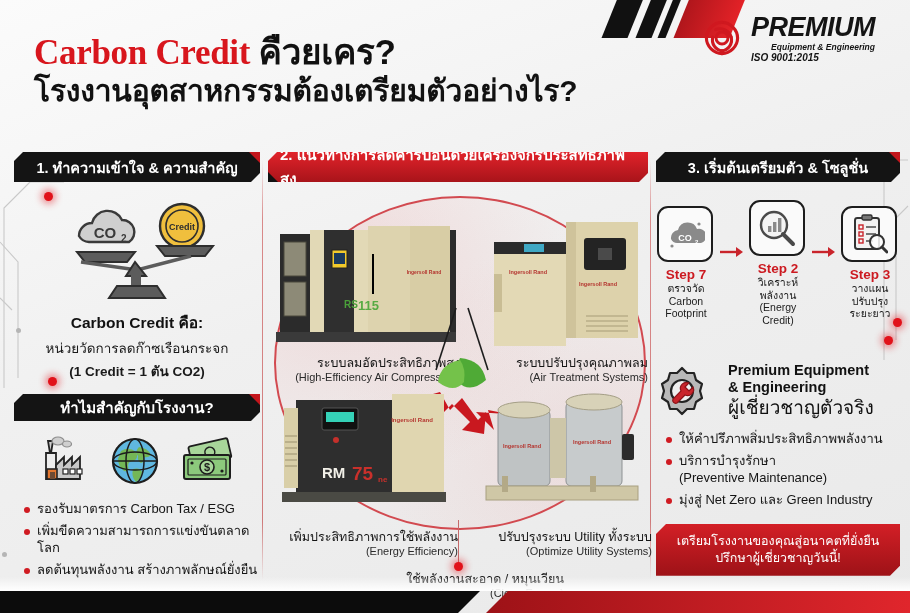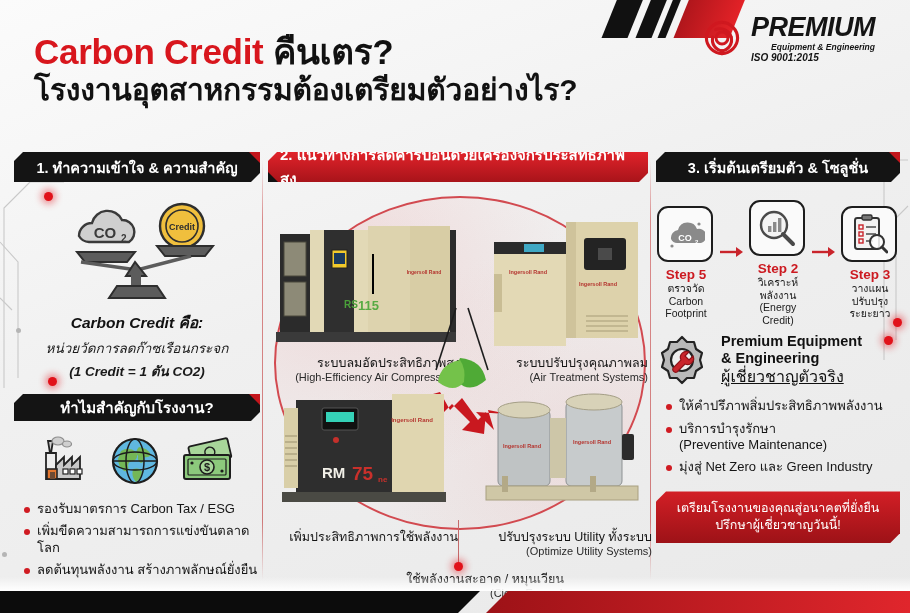--- a/index.html
+++ b/index.html
@@ -28,21 +28,21 @@
   .logo{position:absolute;left:700px;top:14px;display:flex;align-items:center;gap:7px;}
   .logo-mark{width:44px;height:44px;flex:0 0 auto;}
   .logo-txt{line-height:1;}
   .logo-name{font-size:27px;font-weight:bold;font-style:italic;letter-spacing:-.5px;color:#141414;}
   .logo-sub{font-size:8.5px;font-weight:bold;font-style:italic;color:#141414;text-align:right;margin-top:2px;}
   .logo-iso{font-size:10px;font-weight:bold;font-style:italic;color:#141414;margin-top:1px;}
 
   
   .headline{position:absolute;left:34px;top:32px;width:660px;}
   .h-line1{font-size:35px;font-weight:bold;line-height:1.12;color:#111;letter-spacing:-.3px;}
-  .h-red{color:#d8161d;}
+  .h-red{color:#d8161d;font-family:Liberation Serif, serif;}
   .h-line2{font-size:30px;font-weight:bold;line-height:1.15;color:#111;margin-top:2px;letter-spacing:-.2px;}
 
   
   .col{position:absolute;top:152px;}
   .col1{left:14px;width:246px;}
   .col2{left:268px;width:380px;}
   .col3{left:656px;width:244px;}
   .vdiv{position:absolute;top:160px;width:1px;height:420px;background:linear-gradient(180deg,rgba(200,60,60,0) 0%,#d98a8a 14%,#cf7a7a 86%,rgba(200,60,60,0) 100%);}
 
   
@@ -51,21 +51,21 @@
           clip-path:polygon(9px 0,100% 0,100% calc(100% - 9px),calc(100% - 9px) 100%,0 100%,0 9px);}
   .ribbon.black{background:#141414;font-size:14.5px;}
   .ribbon.red{background:linear-gradient(180deg,#e1232a,#a8141a);font-size:15px;}
   .ribbon-edge{position:absolute;right:-1px;top:0;width:12px;height:12px;background:#c4161c;
                clip-path:polygon(100% 0,100% 100%,0 0);}
   .ribbon-edge-bl{position:absolute;left:-1px;bottom:-1px;width:12px;height:12px;background:#c4161c;
                clip-path:polygon(0 100%,100% 100%,0 0);}
 
   
   .scale-wrap{display:flex;justify-content:center;margin-top:14px;}
-  .def{text-align:center;margin-top:6px;font-style:italic;}
+  .def{text-align:center;margin-top:6px;}
   .def-title{font-size:15.5px;font-weight:bold;color:#111;}
   .def-l2{font-size:13.5px;color:#1a1a1a;margin-top:2px;}
   .def-l3{font-size:13.5px;color:#1a1a1a;margin-top:1px;font-weight:bold;}
   .icons3{display:flex;justify-content:space-around;align-items:flex-end;margin-top:14px;padding:0 14px;}
   .bullets{margin-top:14px;padding-left:10px;}
   .bullet{display:flex;align-items:flex-start;gap:7px;margin-bottom:6px;}
   .bdot{width:6px;height:6px;border-radius:50%;background:#d01b22;margin-top:6px;flex:0 0 auto;}
   .btxt{font-size:13px;color:#151515;line-height:1.25;}
 
   
@@ -81,25 +81,25 @@
 
   
   .steps{display:flex;align-items:center;justify-content:center;gap:4px;margin-top:18px;}
   .step{width:58px;text-align:center;}
   .step-box{width:56px;height:56px;border:2px solid #1d1d1d;border-radius:11px;background:#fafafa;
             display:flex;align-items:center;justify-content:center;box-sizing:border-box;}
   .arrow-r{width:26px;display:flex;align-items:center;justify-content:center;margin-bottom:22px;}
   .step-title{font-size:13.5px;font-weight:bold;color:#cc1a21;margin-top:5px;}
   .step-l1{font-size:10.5px;color:#1b1b1b;line-height:1.2;}
   .step-l2{font-size:10.5px;color:#1b1b1b;line-height:1.2;}
-  .pe{display:flex;align-items:center;gap:13px;margin-top:7px;}
+  .pe{display:flex;align-items:center;gap:20px;margin-top:36px;}
   .pe-txt{line-height:1.18;}
   .pe-n1{font-size:14.5px;font-weight:bold;color:#111;}
   .pe-n2{font-size:14.5px;font-weight:bold;color:#111;}
-  .pe-n3{font-size:16px;color:#111;text-decoration:underline;}
+  .pe-n3{font-size:19px;color:#111;}
   .cta{margin-top:16px;background:linear-gradient(180deg,#d31f26,#9d1217);color:#fff;text-align:center;
        padding:9px 8px;font-size:12.5px;line-height:1.35;
        clip-path:polygon(10px 0,100% 0,100% calc(100% - 10px),calc(100% - 10px) 100%,0 100%,0 10px);}
 
   
   .botbar{position:absolute;left:0;bottom:0;width:100%;height:22px;}
   .bot-black{position:absolute;left:0;bottom:0;width:480px;height:22px;background:#0c0c0c;
              clip-path:polygon(0 0,100% 0,calc(100% - 22px) 100%,0 100%);}
   .bot-red{position:absolute;left:486px;bottom:0;width:424px;height:22px;
            background:linear-gradient(90deg,#9d1217,#e0262c);
@@ -149,21 +149,21 @@
       <circle cx="24" cy="24" r="6.5" fill="none" stroke="#cf181f" stroke-width="3.2"></circle>
     </svg>
     <div class="logo-txt">
       <div class="logo-name">PREMIUM</div>
       <div class="logo-sub">Equipment &amp; Engineering</div>
       <div class="logo-iso">ISO 9001:2015</div>
     </div>
   </div>
 
   <div class="headline">
-    <div class="h-line1"><span class="h-red">Carbon Credit </span><span>คืนเตร?</span></div>
+    <div class="h-line1"><span class="h-red">Carbon Credit </span><span>คืวยเคร?</span></div>
     <div class="h-line2">โรงงานอุตสาหกรรมต้องเตรียมตัวอย่างไร?</div>
   </div>
 
   <div class="vdiv" style="left:262px;"></div>
   <div class="vdiv" style="left:650px;"></div>
 
   <div class="col col1">
     <div class="ribbon black">
       <span>1. ทำความเข้าใจ &amp; ความสำคัญ</span>
       <span class="ribbon-edge"></span>
@@ -354,20 +354,21 @@
         <text x="110" y="56" font-size="5.5" font-weight="bold" fill="#b4352f" text-anchor="middle" font-family="Liberation Sans, sans-serif">Ingersoll Rand</text>
         <rect x="68" y="30" width="16" height="60" fill="#cdc6a8"></rect>
         <rect x="140" y="46" width="12" height="26" rx="2" fill="#2b2b2b"></rect>
         <rect x="4" y="98" width="152" height="14" fill="#cfc7a6" stroke="#a89f80"></rect>
         <rect x="20" y="88" width="6" height="16" fill="#b3a987"></rect>
         <rect x="108" y="88" width="6" height="16" fill="#b3a987"></rect>
       </svg>
 
       <div class="cap" style="left:-6px;top:340px;width:196px;">
         <div class="cap-th">เพิ่มประสิทธิภาพการใช้พลังงาน</div>
+        <div class="cap-en">(Energy Efficiency)</div>
       </div>
       <div class="cap" style="left:196px;top:340px;width:188px;">
         <div class="cap-th">ปรับปรุงระบบ Utility ทั้งระบบ</div>
         <div class="cap-en">(Optimize Utility Systems)</div>
       </div>
       <div class="cap" style="left:86px;top:382px;width:210px;">
         <div class="cap-th">ใช้พลังงานสะอาด / หมุนเวียน</div>
         <div class="cap-en">(Clean Energy)</div>
       </div>
       <div style="position:absolute;left:190px;top:330px;width:1px;height:46px;background:#c56a6a;"></div>
@@ -385,21 +386,21 @@
       <div class="step">
         <div class="step-box">
           <svg width="40" height="34" viewBox="0 0 40 34">
             <path d="M6 22 a8 8 0 0 1 7 -9 a10 10 0 0 1 19 -1 a7 7 0 0 1 4 14 h-23 a7 7 0 0 1 -7 -4z" fill="#8a8a8a"></path>
             <text x="20" y="24" font-size="9" font-weight="bold" fill="#fff" text-anchor="middle" font-family="Liberation Sans, sans-serif">CO</text>
             <text x="30" y="27" font-size="6" font-weight="bold" fill="#fff" font-family="Liberation Sans, sans-serif">2</text>
             <circle cx="7" cy="29" r="1.6" fill="#8a8a8a"></circle>
               <circle cx="34" cy="7" r="1.6" fill="#8a8a8a"></circle>
           </svg>
         </div>
-        <div class="step-title">Step 5</div>
+        <div class="step-title">Step 7</div>
         <div class="step-l1">ตรวจวัด</div>
         <div class="step-l2">Carbon Footprint</div>
       </div>
 
       <div class="arrow-r">
         <svg width="24" height="12" viewBox="0 0 24 12">
           <path d="M0 6 h17" stroke="#c9242b" stroke-width="2.4"></path>
           <path d="M16 1 l7 5 l-7 5z" fill="#c9242b"></path>
         </svg>
       </div>

